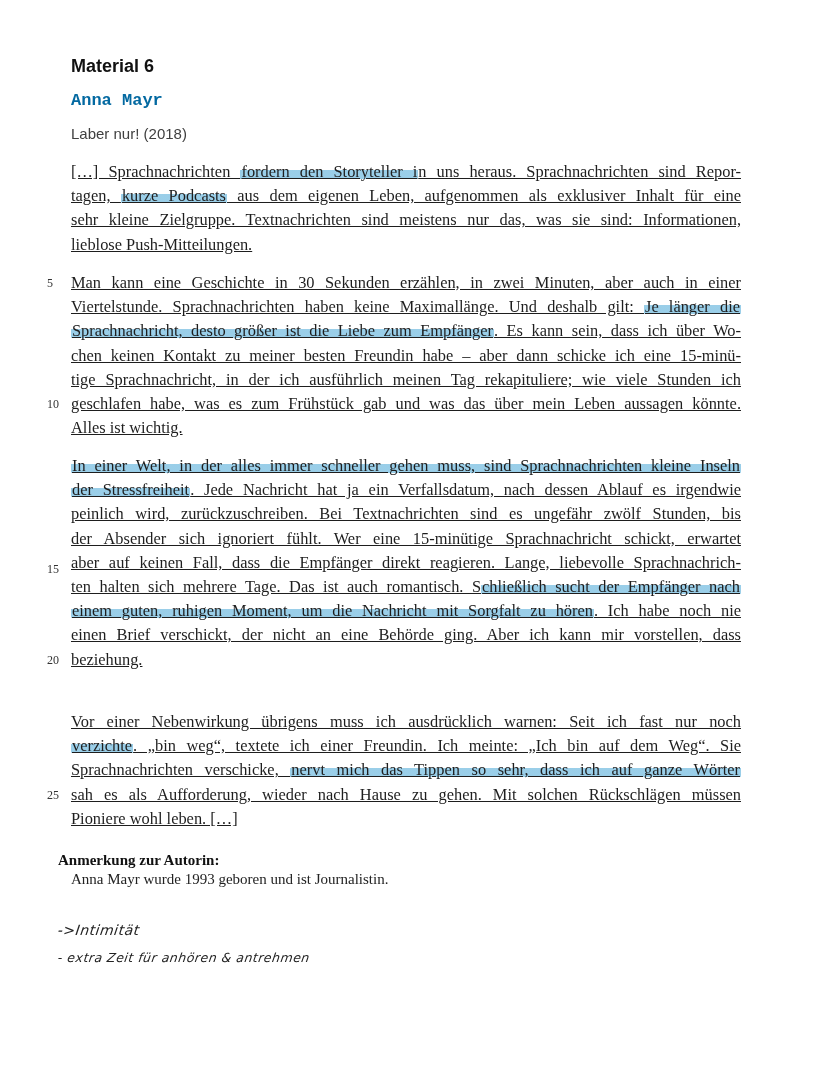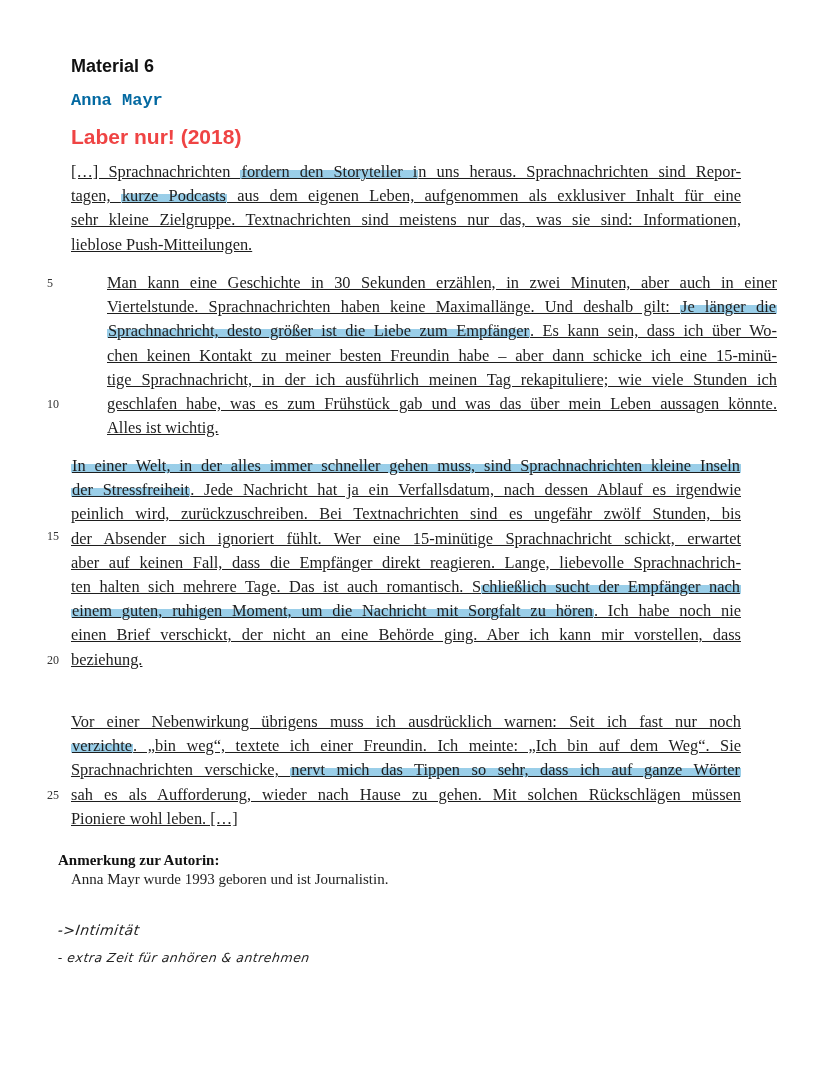--- a/index.html
+++ b/index.html
@@ -1,20 +1,20 @@
 <!DOCTYPE html>
 <html><head>
 <meta charset="utf-8">
 <style>
   html, body { margin:0; padding:0; background:#ffffff; }
   body { width:828px; height:1069px; position:relative; overflow:hidden; color:#1a1a1a; }
   .page { position:absolute; left:0; top:0; width:751px; height:1069px; }
   .material { position:absolute; left:71px; top:56px; font-family:"Liberation Sans", sans-serif; font-weight:bold; font-size:18px; color:#111; }
   .author { position:absolute; left:71px; top:91px; font-family:Liberation Mono, monospace; font-weight:bold; font-size:17px; color:#0369a1; }
-  .title { position:absolute; left:71px; top:125px; font-family:"Liberation Sans", sans-serif; font-weight:bold; font-size:21px; color:#ef4444; }
+  .title { position:absolute; left:71px; top:125px; font-family:"Liberation Sans", sans-serif; font-weight:normal; font-size:15px; color:#404040; }
   .body-text { position:absolute; left:71px; width:670px; font-family:"Liberation Serif", serif; font-size:16.4px; line-height:24.2px; color:#1e1e1e;text-decoration:underline; }
   .line { display:block; white-space:nowrap; text-align:justify; text-align-last:justify; height:24.2px; }
   .line.last { text-align-last:left; }
   .hl { background:linear-gradient(to bottom, transparent 40%, rgba(120,190,225,0.75) 40%, rgba(120,190,225,0.75) 88%, transparent 88%); border-radius:4px; padding:0 1px; }
   .lnum { position:absolute; left:47px; font-family:"Liberation Serif", serif; font-size:12px; color:#333; }
   .note-head { position:absolute; left:58px; top:852px; font-family:"Liberation Serif", serif; font-weight:bold; font-size:15px; color:#111; }
   .note-body { position:absolute; left:71px; top:871px; font-family:"Liberation Serif", serif; font-size:15px; color:#222; }
   .hand { position:absolute; font-family:"DejaVu Sans", sans-serif; font-style:italic; font-size:14px; color:#222; letter-spacing:0.5px; transform:skewX(-8deg); }
 </style>
 </head>
@@ -24,21 +24,21 @@
   <div class="material">Material 6</div>
   <div class="author">Anna Mayr</div>
   <div class="title">Laber nur! (2018)</div>
 
   <div class="body-text" id="p0" style="top:160px;">
       <span class="line"><span>[…] Sprachnachrichten </span><span class="hl">fordern den Storyteller i</span><span>n uns heraus. Sprachnachrichten sind Repor-</span></span>
       <span class="line"><span>tagen, </span><span class="hl">kurze Podcasts</span><span> aus dem eigenen Leben, aufgenommen als exklusiver Inhalt für eine</span></span>
       <span class="line"><span>sehr kleine Zielgruppe. Textnachrichten sind meistens nur das, was sie sind: Informationen,</span></span>
       <span class="line last"><span>lieblose Push-Mitteilungen.</span></span>
     </div>
-  <div class="body-text" id="p1" style="top:271px;margin-left:36px;">
+  <div class="body-text" id="p1" style="top:271px;">
       <span class="line"><span>Man kann eine Geschichte in 30 Sekunden erzählen, in zwei Minuten, aber auch in einer</span></span>
       <span class="line"><span>Viertelstunde. Sprachnachrichten haben keine Maximallänge. Und deshalb gilt: </span><span class="hl">Je länger die</span></span>
       <span class="line"><span class="hl">Sprachnachricht, desto größer ist die Liebe zum Empfänger</span><span>. Es kann sein, dass ich über Wo-</span></span>
       <span class="line"><span>chen keinen Kontakt zu meiner besten Freundin habe – aber dann schicke ich eine 15-minü-</span></span>
       <span class="line"><span>tige Sprachnachricht, in der ich ausführlich meinen Tag rekapituliere; wie viele Stunden ich</span></span>
       <span class="line"><span>geschlafen habe, was es zum Frühstück gab und was das über mein Leben aussagen könnte.</span></span>
       <span class="line last"><span>Alles ist wichtig.</span></span>
     </div>
   <div class="body-text" id="p2" style="top:454px;">
       <span class="line"><span class="hl">In einer Welt, in der alles immer schneller gehen muss, sind Sprachnachrichten kleine Inseln</span></span>
@@ -55,21 +55,21 @@
       <span class="line"><span>Vor einer Nebenwirkung übrigens muss ich ausdrücklich warnen: Seit ich fast nur noch</span></span>
       <span class="line"><span class="hl">verzichte</span><span>. „bin weg“, textete ich einer Freundin. Ich meinte: „Ich bin auf dem Weg“. Sie</span></span>
       <span class="line"><span>Sprachnachrichten verschicke, </span><span class="hl">nervt mich das Tippen so sehr, dass ich auf ganze Wörter</span></span>
       <span class="line"><span>sah es als Aufforderung, wieder nach Hause zu gehen. Mit solchen Rückschlägen müssen</span></span>
       <span class="line last"><span>Pioniere wohl leben. […]</span></span>
     </div>
 
   <div id="linenums">
       <div class="lnum" style="top: 276px;">5</div>
       <div class="lnum" style="top: 397px;">10</div>
-      <div class="lnum" style="top: 529px; text-align: right;">15</div>
+      <div class="lnum" style="top: 562px; text-align: right;">15</div>
       <div class="lnum" style="top: 652.6px;">20</div>
       <div class="lnum" style="top: 787.6px;">25</div>
     </div>
 
   <div class="note-head">Anmerkung zur Autorin:</div>
   <div class="note-body">Anna Mayr wurde 1993 geboren und ist Journalistin.</div>
 
   <div class="hand" style="left:58px; top:922px;">-&gt;Intimität</div>
   <div class="hand" style="left:58px; top:950px; font-size:12.5px;">- extra Zeit für anhören &amp; antrehmen</div>
 </div>

